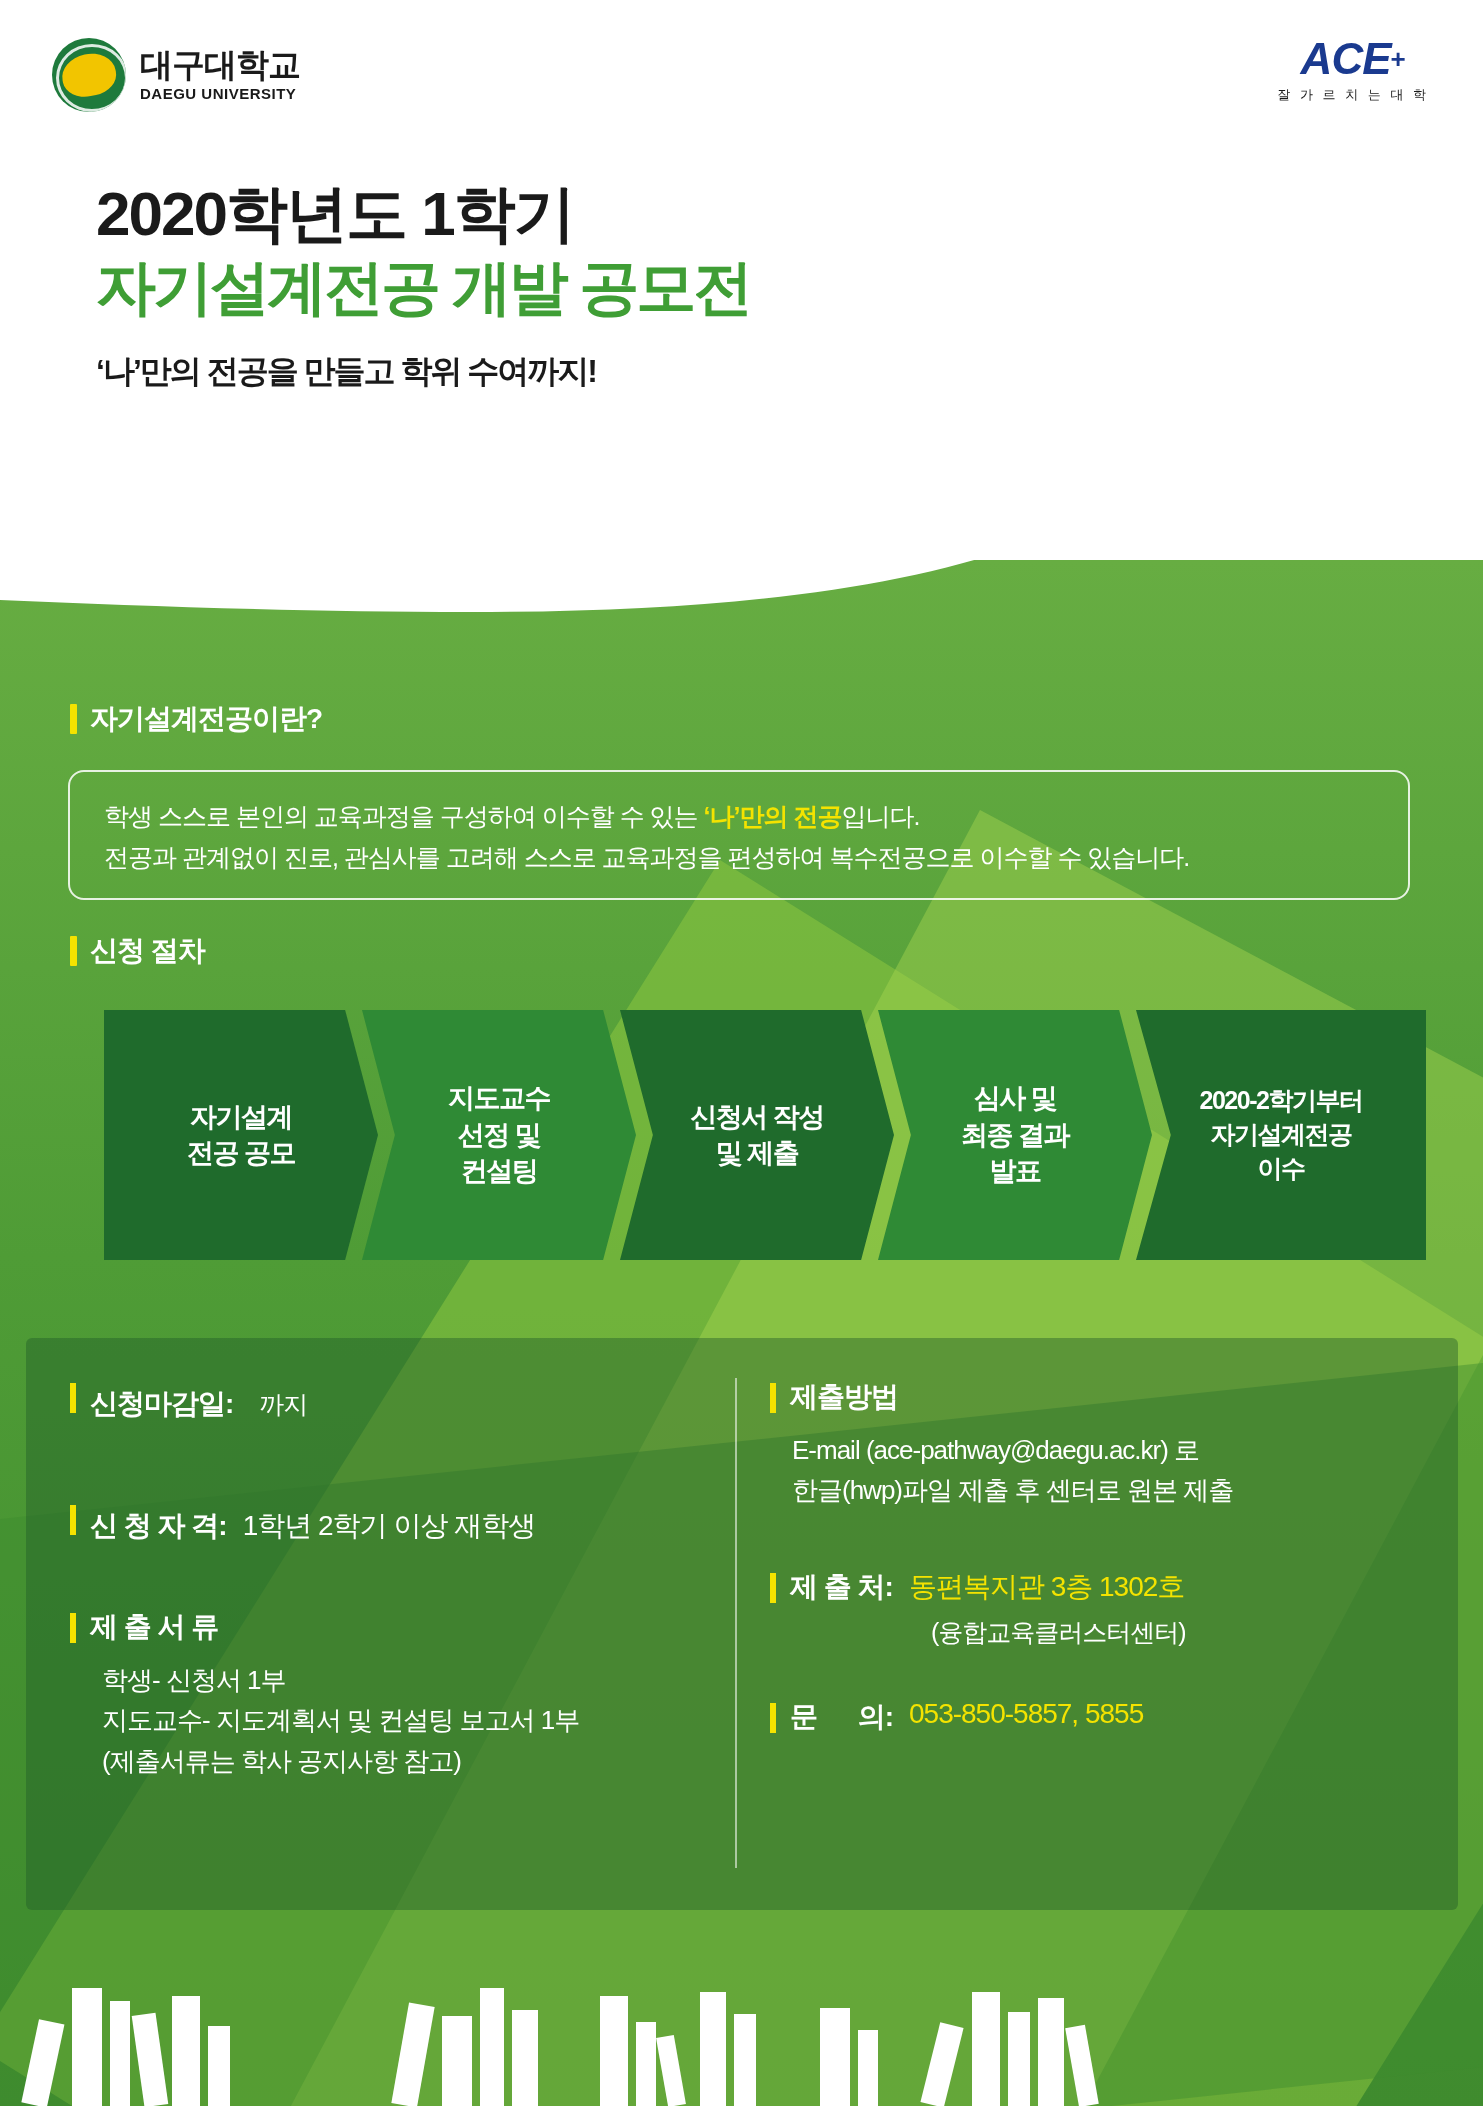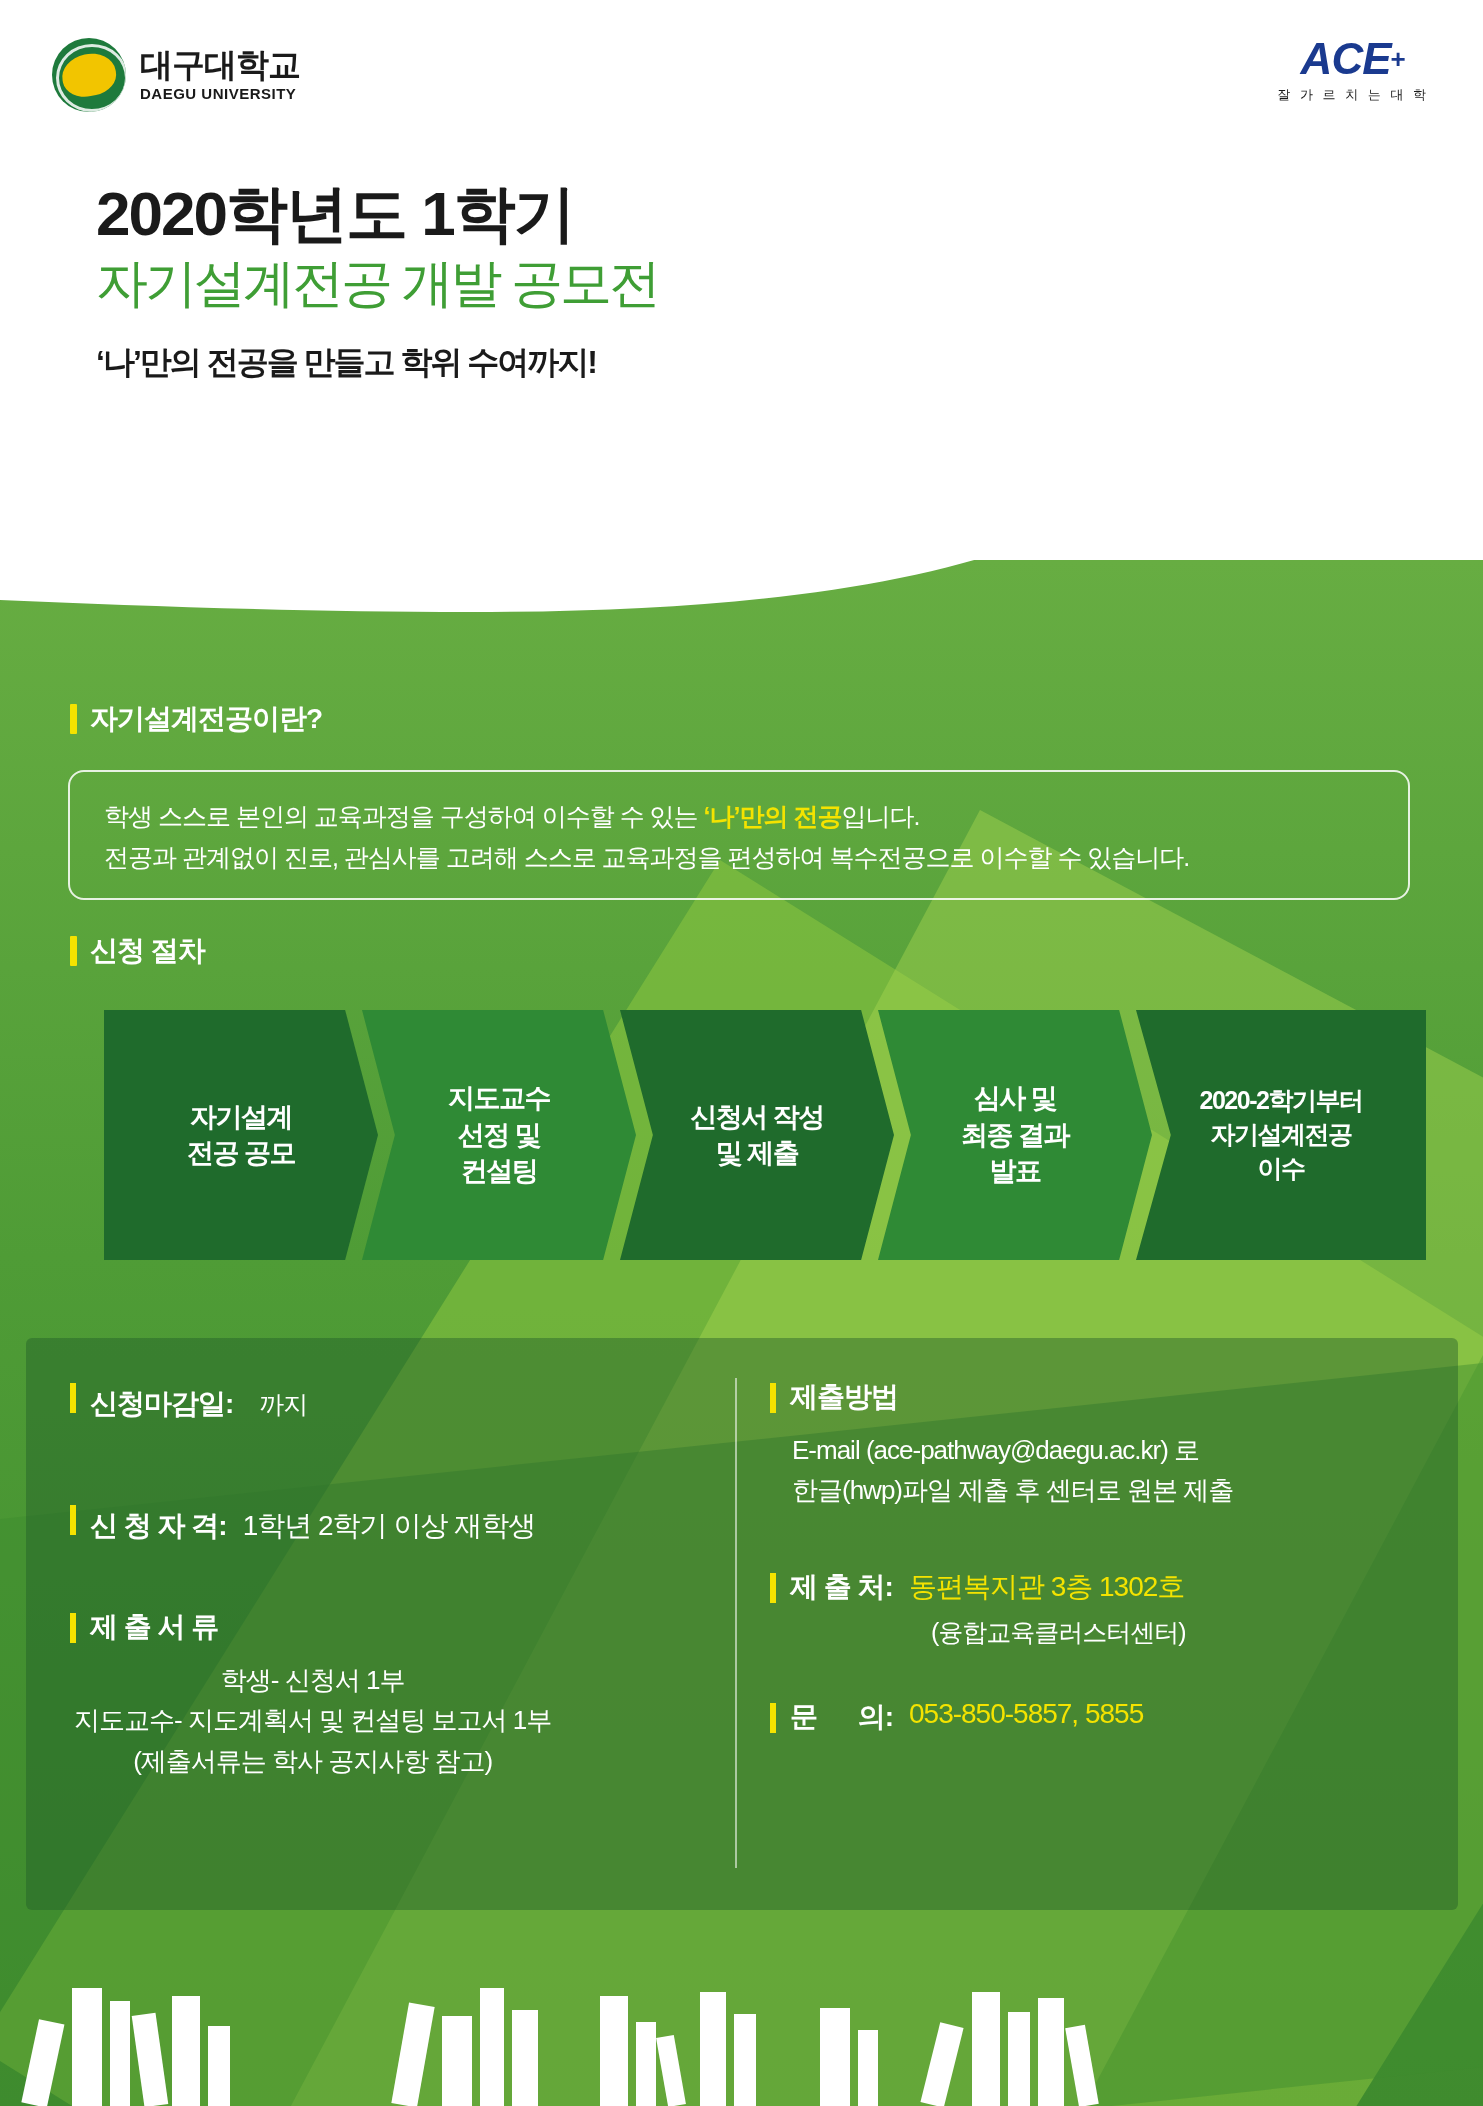--- a/index.html
+++ b/index.html
@@ -57,21 +57,21 @@
   .du-kr{font-size:33px;font-weight:bold;color:#1a1a1a;letter-spacing:-1px;}
   .du-en{font-size:15px;font-weight:bold;color:#1a1a1a;letter-spacing:.5px;margin-top:4px;}
   .logo-right{position:absolute;right:54px;top:34px;text-align:center;}
   .ace-word{font-size:44px;font-weight:bold;font-style:italic;color:#1a3a8f;letter-spacing:-1px;position:relative;display:inline-block;}
   .ace-plus{font-size:26px;color:#1a3a8f;font-weight:bold;vertical-align:super;}
   .ace-sub{font-size:13px;color:#1a1a1a;letter-spacing:3px;margin-top:2px;}
 
   
   .title-block{position:absolute;left:96px;top:178px;z-index:6;}
   .title1{font-size:62px;font-weight:bold;color:#1a1a1a;letter-spacing:-2px;line-height:1.15;}
-  .title2{font-size:52px;font-weight:normal;color:#3f9e35;letter-spacing:-3px;line-height:1.18;margin-top:4px;}
+  .title2{font-size:60px;font-weight:bold;color:#3f9e35;letter-spacing:-3px;line-height:1.18;margin-top:4px;}
   .title3{font-size:32px;font-weight:bold;color:#1a1a1a;letter-spacing:-2px;margin-top:26px;}
 
   
   .sec-head{position:absolute;display:flex;align-items:center;z-index:6;}
   .bar{width:7px;height:30px;background:#f4e300;margin-right:13px;border-radius:1px;}
   .sec-title{font-size:28px;font-weight:bold;color:#ffffff;letter-spacing:-1px;}
 
   
   .def-box{
     position:absolute;left:68px;top:770px;width:1342px;height:130px;
@@ -108,21 +108,21 @@
   .val-small{font-size:25px;color:#ffffff;letter-spacing:-1px;}
   .sub-line{font-size:26px;color:#ffffff;letter-spacing:-1px;line-height:1.55;}
   .val-yellow-txt{font-size:28px;color:#f4e300;letter-spacing:-1px;}
 
   
   .books{position:absolute;left:0;bottom:0;width:1483px;height:180px;z-index:7;}
 
   .deadline-wrap{position:absolute;left:70px;top:1378px;display:flex;align-items:baseline;z-index:7;}
   .qual-wrap{position:absolute;left:70px;top:1500px;display:flex;align-items:baseline;z-index:7;}
   .docs-wrap{position:absolute;left:70px;top:1608px;z-index:7;}
-  .docs-body{margin-left:4px;margin-top:14px;text-align:center;}
+  .docs-body{margin-left:32px;margin-top:14px;}
 
   .method-wrap{position:absolute;left:770px;top:1378px;z-index:7;}
   .method-body{margin-left:22px;margin-top:14px;}
   .place-wrap{position:absolute;left:770px;top:1568px;display:flex;align-items:flex-start;z-index:7;}
   .tel-wrap{position:absolute;left:770px;top:1698px;display:flex;align-items:flex-start;z-index:7;}
 </style>
 </head>
 <body>
 
 <div class="poster">

